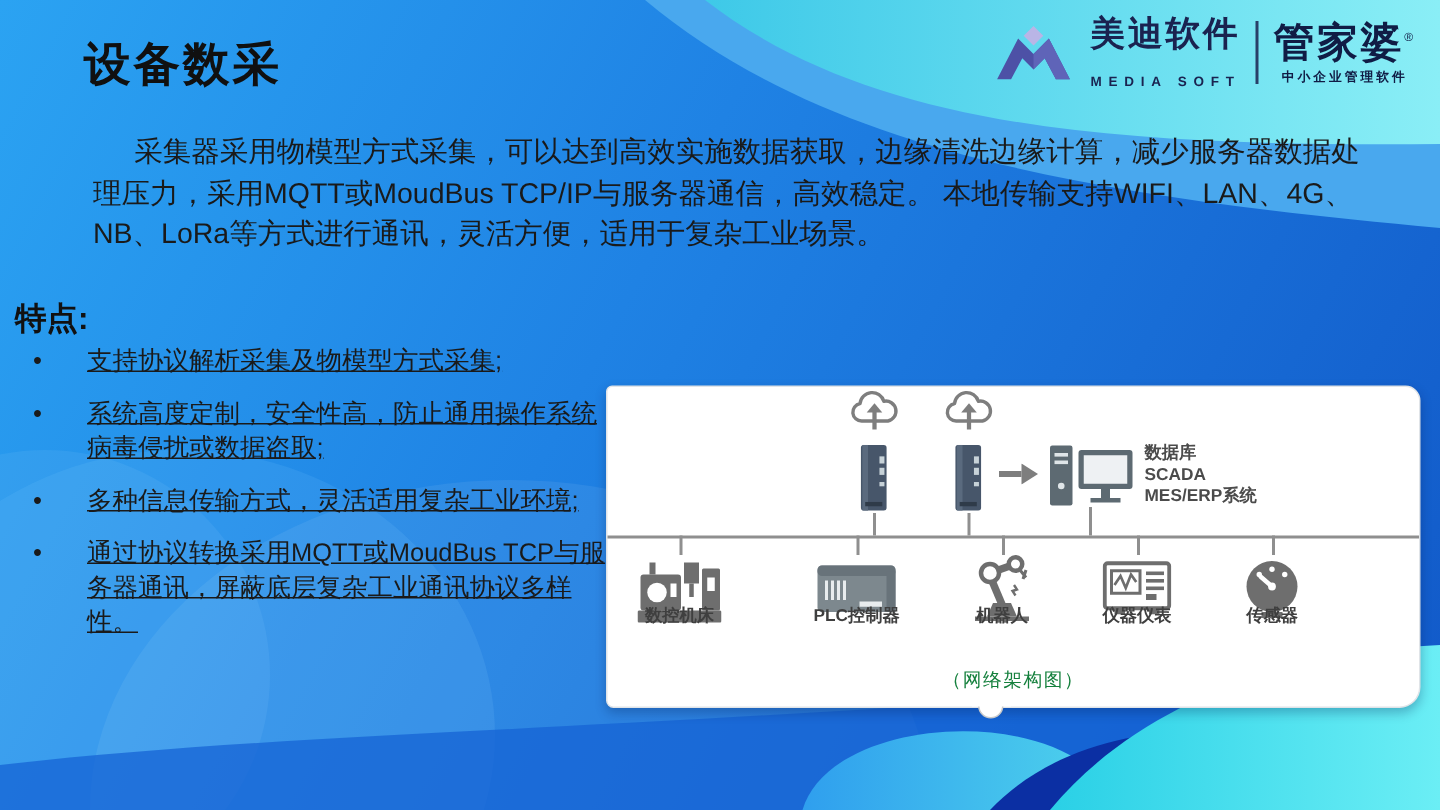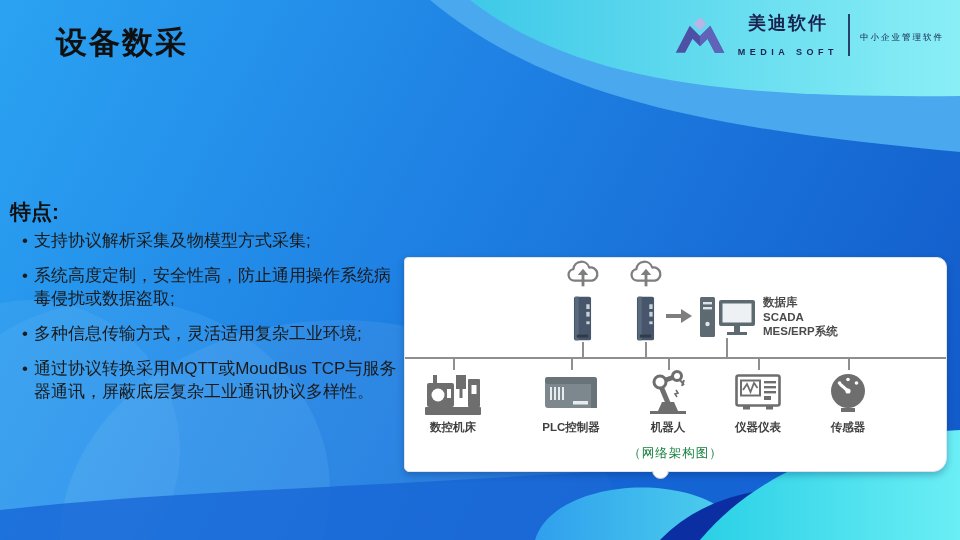--- a/index.html
+++ b/index.html
@@ -11,47 +11,47 @@
   .decor-topright{top:0;right:0;width:560px;height:200px;}
   .decor-bottom{left:0;bottom:0;width:960px;height:150px;}
   .blob{position:absolute;border-radius:50%;}
   .blob-a{left:-90px;bottom:-140px;width:420px;height:380px;background:rgba(120,200,255,0.14);}
   .blob-b{left:60px;bottom:-220px;width:560px;height:440px;background:rgba(255,255,255,0.07);}
   .blob-c{left:-120px;top:300px;width:300px;height:300px;background:rgba(160,220,255,0.10);}
   
   .logo{position:absolute;top:9px;right:16px;display:flex;align-items:center;gap:10px;height:52px;}
   .logo-mark{width:56px;height:42px;margin-top:2px;}
   .logo-cn-block{display:flex;flex-direction:column;align-items:center;line-height:1;}
-  .logo-cn{font-size:18px;font-weight:700;color:#1a2350;letter-spacing:2px;}
+  .logo-cn{font-size:23px;font-weight:700;color:#1a2350;letter-spacing:2px;}
   .logo-en{font-size:9px;font-weight:700;color:#1a2350;letter-spacing:4.5px;margin-top:16px;}
   .logo-divider{width:2px;height:42px;background:#1a2350;opacity:.85;}
   .logo-prod-block{display:flex;flex-direction:column;align-items:center;line-height:1;}
   .logo-prod{font-size:27px;font-weight:900;color:#101c45;letter-spacing:2px;}
   .logo-prod sup{font-size:8px;font-weight:400;vertical-align:super;}
-  .logo-prod-sub{font-size:8.5px;font-weight:400;color:#101c45;letter-spacing:2px;margin-top:5px;}
+  .logo-prod-sub{font-size:8.5px;font-weight:700;color:#101c45;letter-spacing:2px;margin-top:5px;}
   
   .title{position:absolute;left:56px;top:22px;font-size:31px;font-weight:700;color:#101010;letter-spacing:2px;margin:0;}
   .intro{position:absolute;left:62px;top:88px;width:846px;margin:0;font-size:19px;line-height:27.5px;
     color:#1a1a1a;text-indent:1.45em;}
   .features-heading{position:absolute;left:10px;top:198px;margin:0;font-size:21px;font-weight:700;color:#111;}
   .features{position:absolute;left:0;top:229px;width:404px;margin:0;padding:0;list-style:none;}
-  .features li{position:relative;padding-left:34px;margin-bottom:12px;font-size:17px;line-height:23px;color:#1a1a1a;}
+  .features li{position:relative;padding-left:58px;margin-bottom:12px;font-size:17px;line-height:23px;color:#1a1a1a;text-decoration:underline;}
   .features li::before{content:"\2022";position:absolute;left:22px;top:0;font-size:17px;color:#1a1a1a;}
   
   .panel{position:absolute;left:404px;top:257px;width:541px;height:213px;background:#ffffff;
     border:1px solid #e0e4e8;border-radius:4px 10px 14px 5px;box-shadow:0 3px 7px rgba(0,25,80,.28);}
   .panel *{box-sizing:border-box;}
   .line{position:absolute;background:#8f8f8f;}
   .bus{left:0;right:0;top:99px;height:1.5px;}
   .vline{width:1.5px;}
   .notch{position:absolute;left:247px;bottom:-8px;width:17px;height:17px;background:#fff;
     border:1px solid #c9c9c9;border-radius:50%;}
   .notch-cover{position:absolute;left:243px;bottom:0;width:26px;height:10px;background:#fff;}
   .icon{position:absolute;}
-  .devlabel{position:absolute;top:162px;width:100px;text-align:center;font-size:11.5px;font-weight:700;color:#3f3f3f;}
+  .devlabel{position:absolute;top:145px;width:100px;text-align:center;font-size:11.5px;font-weight:700;color:#3f3f3f;}
   .toplabels{position:absolute;left:358px;top:37px;font-size:11.5px;font-weight:700;color:#4b4b4b;line-height:14.5px;}
   .caption{position:absolute;left:0;right:0;top:187px;text-align:center;font-size:12.5px;color:#15803d;letter-spacing:1px;}
 </style>
 </head>
 <body>
 
 <div class="slide">
 
   <div class="blob blob-a"></div>
   <div class="blob blob-b"></div>
@@ -90,25 +90,27 @@
       <path d="M4 40 L19 11 L30 22 L41 11 L56 40 L46 40 L38 25 L30 33 L22 25 L14 40 Z" fill="#4d51a6"></path>
       <path d="M41 11 L56 40 L46 40 L38 25 L30 33 L30 22 Z" fill="#5f64b8"></path>
       <path d="M30 2 L37 9 L30 16 L23 9 Z" fill="#b9b5e6"></path>
     </svg>
     <div class="logo-cn-block">
       <div class="logo-cn">美迪软件</div>
       <div class="logo-en">MEDIA SOFT</div>
     </div>
     <div class="logo-divider"></div>
     <div class="logo-prod-block">
+      <div class="logo-prod"><span>管家婆</span><sup>®</sup></div>
       <div class="logo-prod-sub">中小企业管理软件</div>
     </div>
   </header>
 
   <h1 class="title">设备数采</h1>
+  <p class="intro">采集器采用物模型方式采集，可以达到高效实施数据获取，边缘清洗边缘计算，减少服务器数据处理压力，采用MQTT或MoudBus TCP/IP与服务器通信，高效稳定。 本地传输支持WIFI、LAN、4G、NB、LoRa等方式进行通讯，灵活方便，适用于复杂工业场景。</p>
 
   <h2 class="features-heading">特点:</h2>
   <ul class="features">
     <li><span>支持协议解析采集及物模型方式采集;</span></li>
     <li><span>系统高度定制，安全性高，防止通用操作系统病毒侵扰或数据盗取;</span></li>
     <li><span>多种信息传输方式，灵活适用复杂工业环境;</span></li>
     <li><span>通过协议转换采用MQTT或MoudBus TCP与服务器通讯，屏蔽底层复杂工业通讯协议多样性。</span></li>
   </ul>
 
   <div class="panel">

